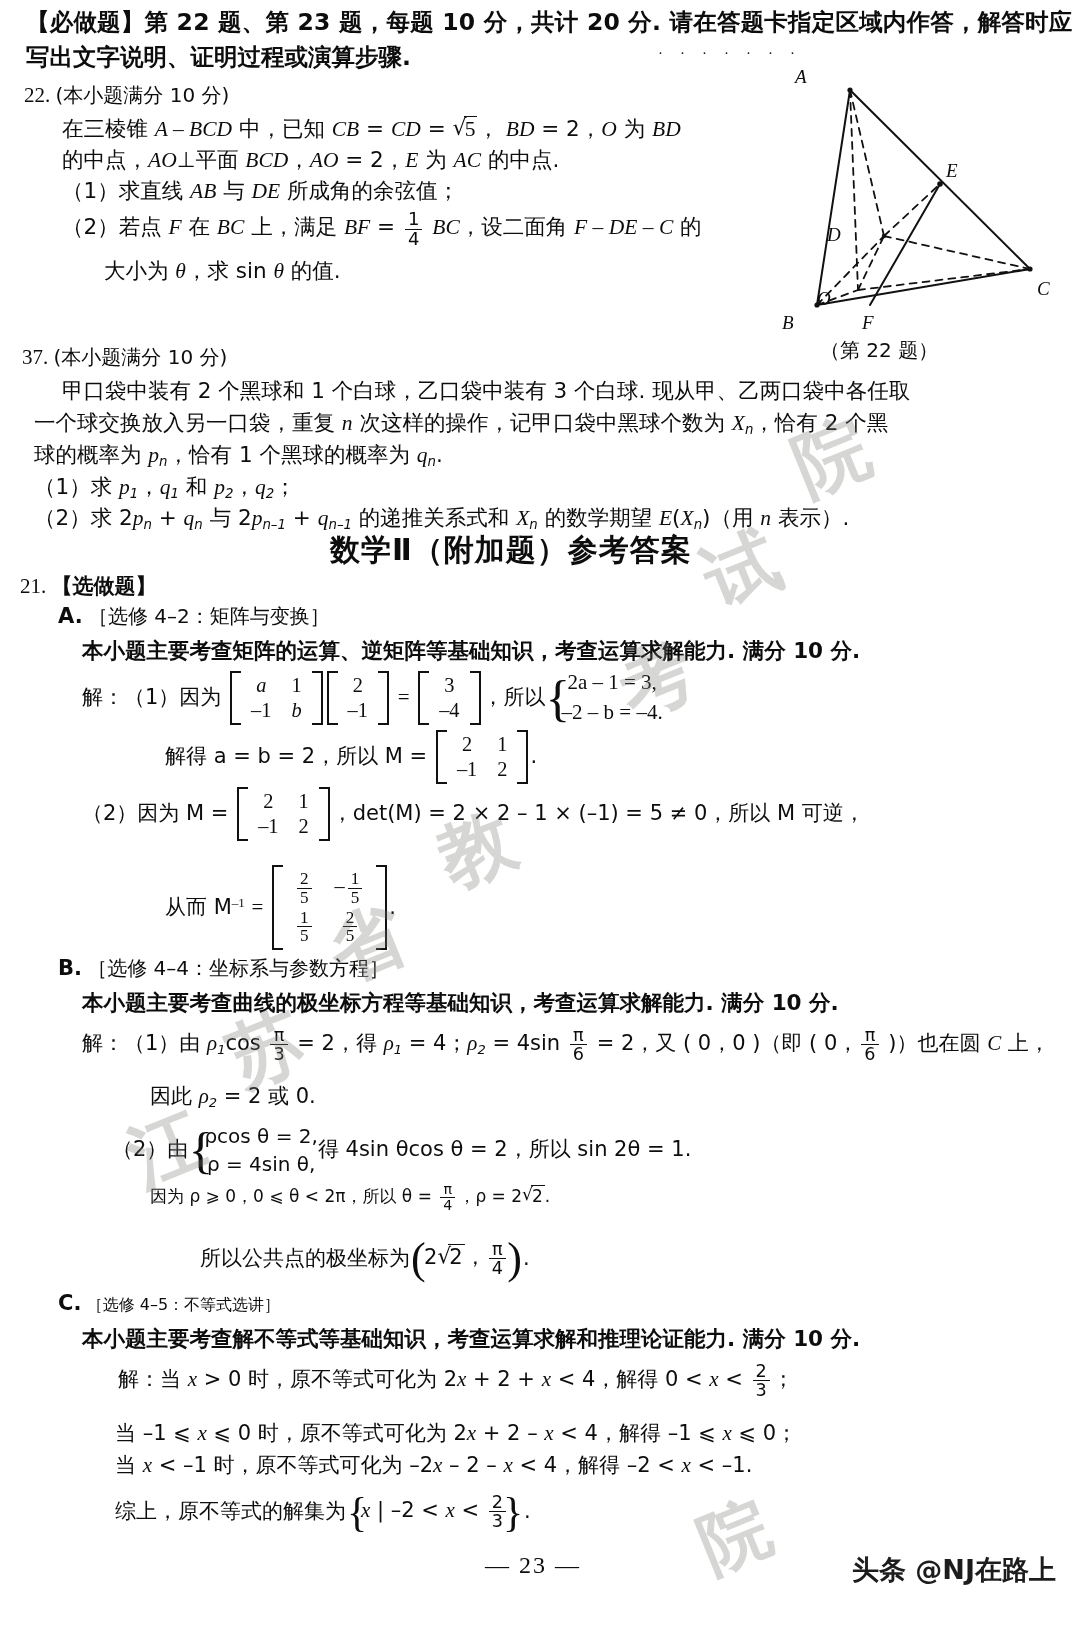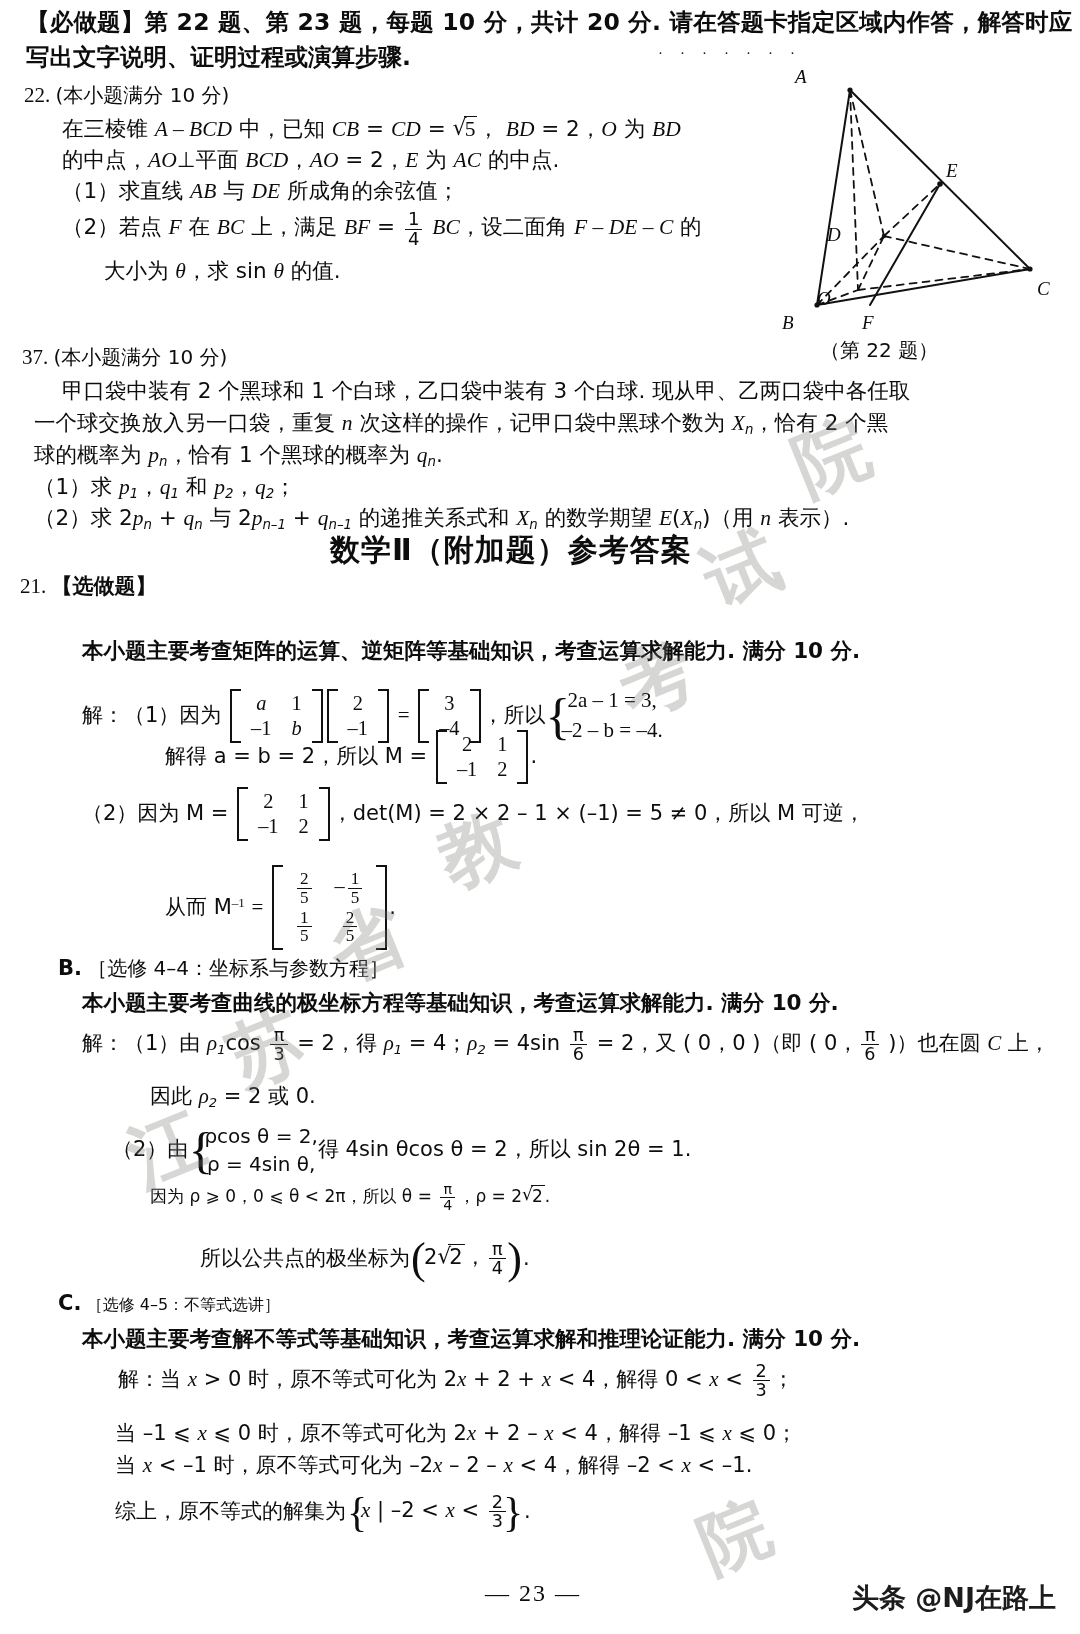--- a/index.html
+++ b/index.html
@@ -79,21 +79,21 @@
   .setb::before{ content:"{"; left:1px; }
   .setb::after{ content:"}"; right:1px; }
 
   
   .dots{ position:absolute; letter-spacing:17px; font-size:15px; color:#111; }
 
   
   #fig{ position:absolute; z-index:3; }
   .figlbl{ position:absolute; font-style:italic; font-family:"Liberation Serif",serif; font-size:19px; z-index:4; }
 
-  .footer-line{ position:absolute;margin-top:28px; }
+  .footer-line{ position:absolute; }
 </style>
 </head>
 <body>
 
 <div class="page">
 
   <div class="wm-layer">
     <span class="wm" style="left:795px; top:408px; font-size:74px; transform:rotate(-22deg);">院</span>
     <span class="wm" style="left:705px; top:520px; font-size:74px; transform:rotate(-22deg);">试</span>
     <span class="wm" style="left:620px; top:630px; font-size:74px; transform:rotate(-22deg);">考</span>
@@ -194,23 +194,27 @@
     的递推关系式和 <span class="it">X</span><span class="sub">n</span> 的数学期望 <span class="it">E</span>(<span class="it">X</span><span class="sub">n</span>)（用 <span class="it">n</span> 表示）.
   </div>
 
   <div class="blk hei" style="left:330px; top:530px; font-size:30px; letter-spacing:1px;">数学Ⅱ（附加题）参考答案</div>
 
   <div class="blk" style="left:20px; top:572px; font-size:21px;">
     <span class="num">21.</span>
     <span class="hei" style="font-size:21px;">【选做题】</span>
   </div>
 
+  <div class="blk" style="left:58px; top:603px; font-size:21px;">
+    <span class="hei">A.</span>
+    <span class="cn" style="font-size:20px;">［选修 4–2：矩阵与变换］</span>
+  </div>
   <div class="blk hei" style="left:82px; top:636px; font-size:21.5px;">本小题主要考查矩阵的运算、逆矩阵等基础知识，考查运算求解能力. 满分 10 分.</div>
 
-  <div class="blk cn" style="left:82px; top:686px; font-size:21px;">
+  <div class="blk cn" style="left:82px; top:668px; font-size:21px;">
     <span>解：（1）因为</span>
     <span class="mat num"><table>
       <tbody>
             <tr>
               <td class="it">a</td>
               <td>1</td>
             </tr>
       <tr>
               <td>–1</td>
               <td class="it">b</td>

